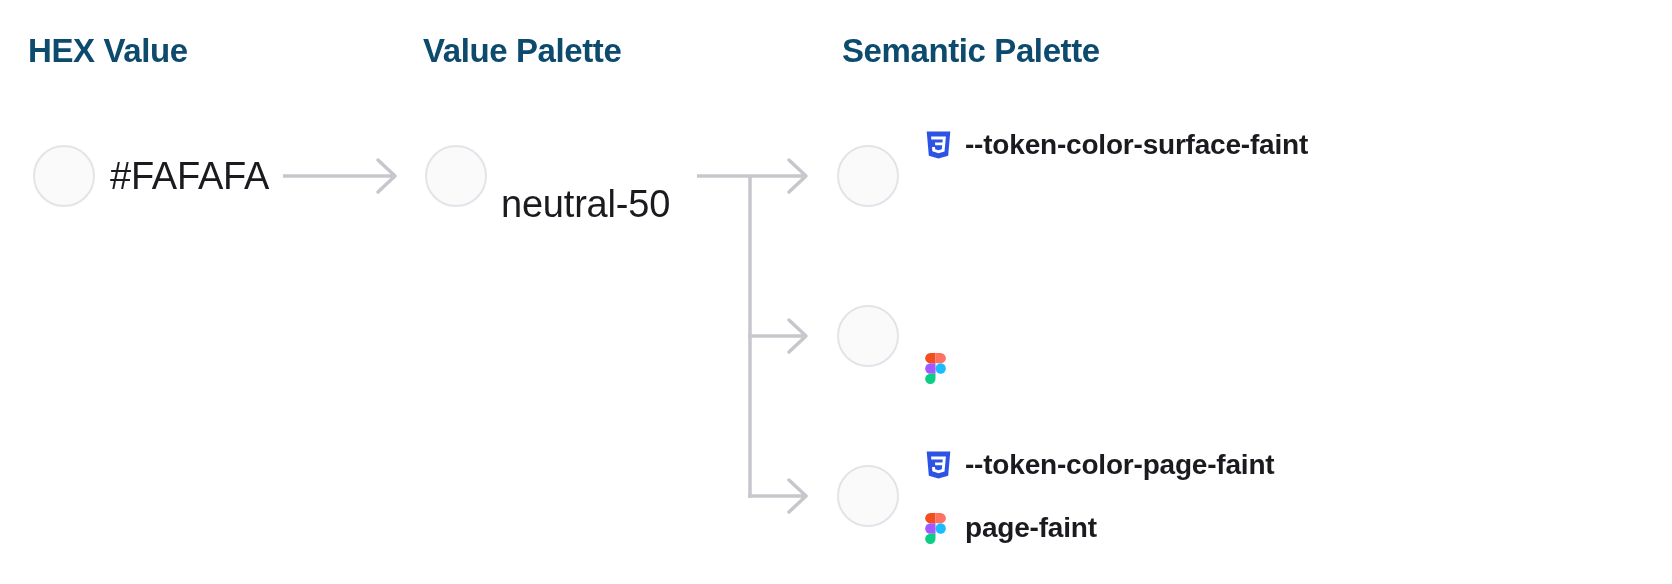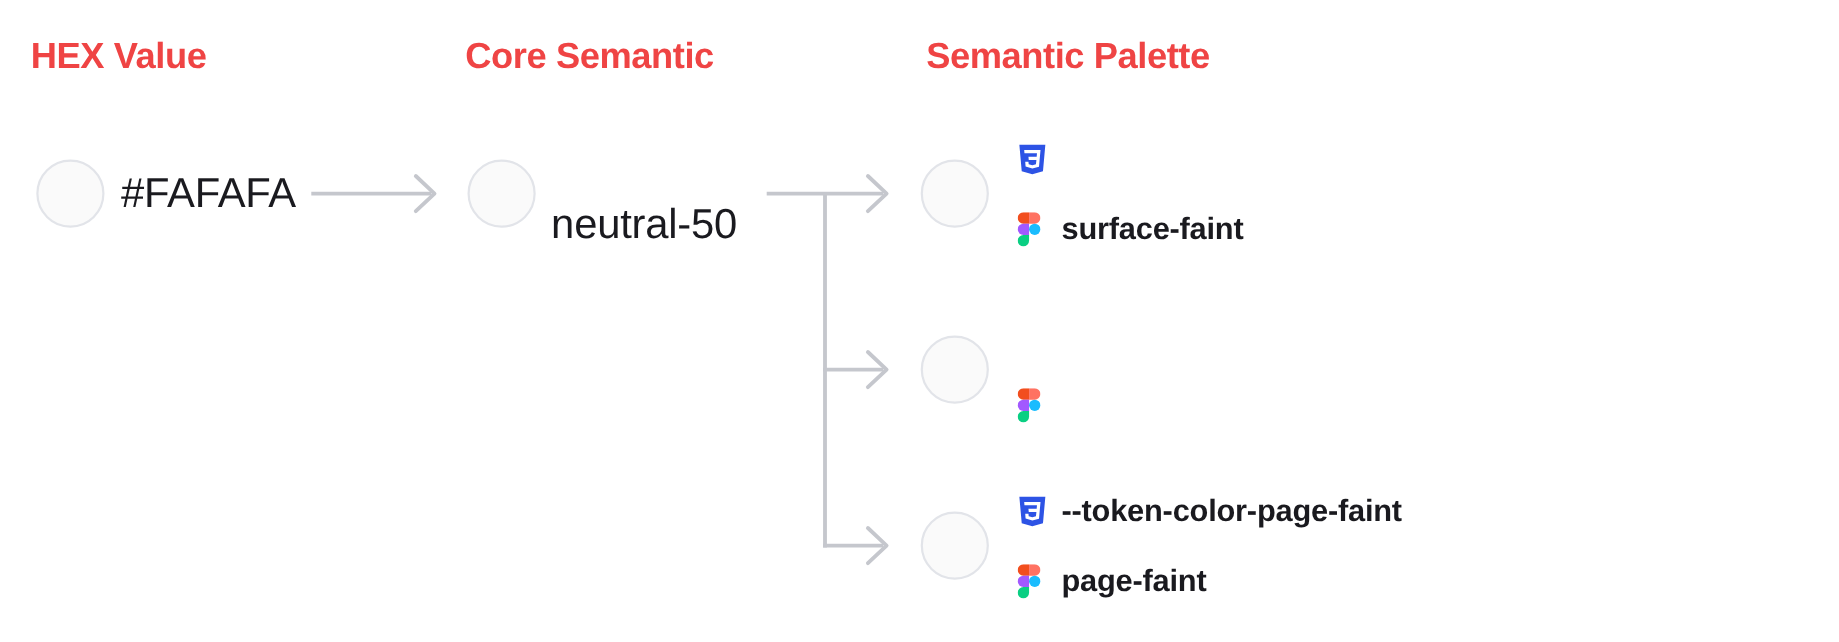--- a/index.html
+++ b/index.html
@@ -11,21 +11,21 @@
     color:#1a1a1f;
     overflow:hidden;
   }
   .col-header{
     position:absolute;
     top:34px;
     font-size:33px;
     font-weight:700;
     line-height:1;
     letter-spacing:-0.4px;
-    color:#ef4444;
+    color:#0c4a6e;
     white-space:nowrap;
   }
   .hdr-hex{left:28px;}
   .hdr-core{left:423px;}
   .hdr-semantic{left:842px;text-align:center;}
 
   .swatch{
     position:absolute;
     width:58px;height:58px;
     border:2px solid #e2e4e9;
@@ -80,21 +80,21 @@
   .row-1{top:113px;}
   .row-2{top:273px;}
   .row-3{top:433px;}
 </style>
 </head>
 <body>
 
 <div class="canvas">
 
   <div class="col-header hdr-hex">HEX Value</div>
-  <div class="col-header hdr-core">Core Semantic</div>
+  <div class="col-header hdr-core">Value Palette</div>
   <div class="col-header hdr-semantic">Semantic Palette</div>
 
   <svg class="connector-svg" width="1672" height="584" viewBox="0 0 1672 584">
     <g fill="none" stroke-width="3.5" stroke="#C5C7CD">
 
       <line x1="283" y1="176" x2="392" y2="176"></line>
       <polyline points="378,160 395,176 378,192" stroke-linecap="round" stroke-linejoin="round"></polyline>
 
       <line x1="697" y1="176" x2="803" y2="176"></line>
       <polyline points="789,160 806,176 789,192" stroke-linecap="round" stroke-linejoin="round"></polyline>
@@ -115,32 +115,21 @@
   <div class="plain-label" style="left:501px;top:176px;margin-top:28px;">neutral-50</div>
 
   <div class="sem-row row-1">
     <div class="swatch" style="background: rgb(250, 250, 250);"></div>
     <div class="sem-line css-line">
       <span class="icon-slot">
         <svg width="27" height="30" viewBox="0 0 24 24" aria-hidden="true">
           <path fill-rule="evenodd" fill="#2D53E5" d="M1.5 0h21l-1.91 21.563L11.977 24l-8.564-2.438L1.5 0zm17.09 4.413L5.41 4.41l.213 2.622 10.125.002-.255 2.716h-6.64l.24 2.573h6.182l-.366 3.523-2.91.804-2.956-.81-.188-2.11h-2.61l.29 3.855L12 19.288l5.373-1.53L18.59 4.414z"></path>
         </svg>
       </span>
-    </div>
-    <div class="sem-line figma-line">
-      <span class="icon-slot">
-        <svg width="21" height="31" viewBox="0 0 38 57" aria-hidden="true">
-          <path fill="#F24E1E" d="M19 0H9.5a9.5 9.5 0 0 0 0 19H19V0z"></path>
-          <path fill="#FF7262" d="M19 0h9.5a9.5 9.5 0 1 1 0 19H19V0z"></path>
-          <circle fill="#1ABCFE" cx="28.5" cy="28.5" r="9.5"></circle>
-          <path fill="#A259FF" d="M19 19H9.5a9.5 9.5 0 0 0 0 19H19V19z"></path>
-          <path fill="#0ACF83" d="M9.5 57A9.5 9.5 0 0 0 19 47.5V38H9.5a9.5 9.5 0 0 0 0 19z"></path>
-        </svg>
-      </span>
-      <span class="token-text">surface-faint</span>
+      <span class="token-text">--token-color-surface-faint</span>
     </div>
   </div>
 
   <div class="sem-row row-2">
     <div class="swatch" style="background: rgb(250, 250, 250);"></div>
     <div class="sem-line figma-line">
       <span class="icon-slot">
         <svg width="21" height="31" viewBox="0 0 38 57" aria-hidden="true">
           <path fill="#F24E1E" d="M19 0H9.5a9.5 9.5 0 0 0 0 19H19V0z"></path>
           <path fill="#FF7262" d="M19 0h9.5a9.5 9.5 0 1 1 0 19H19V0z"></path>

